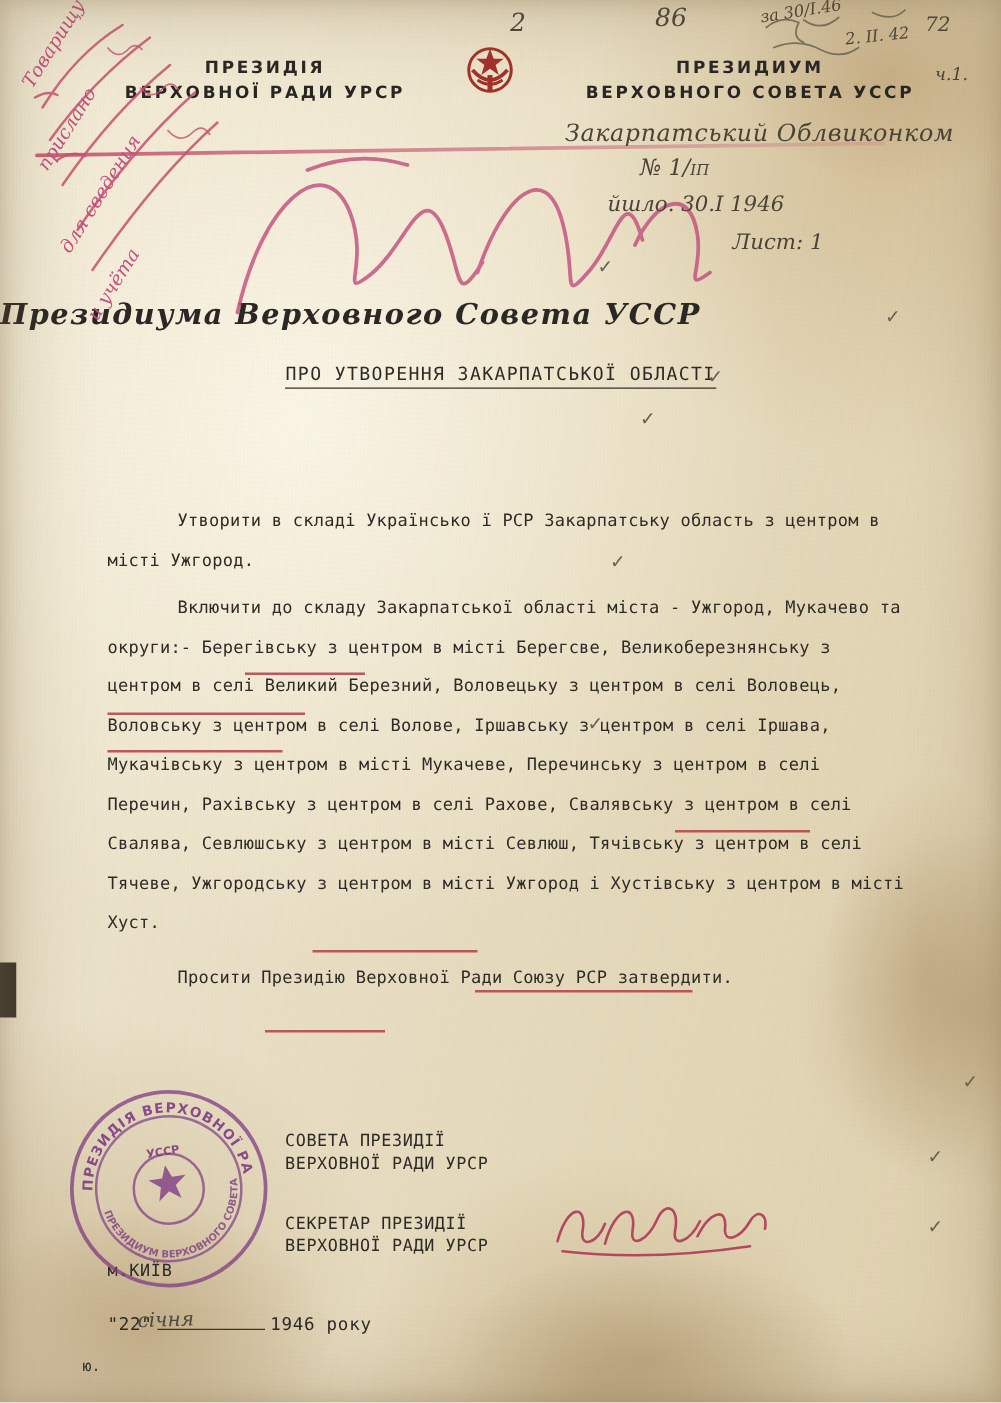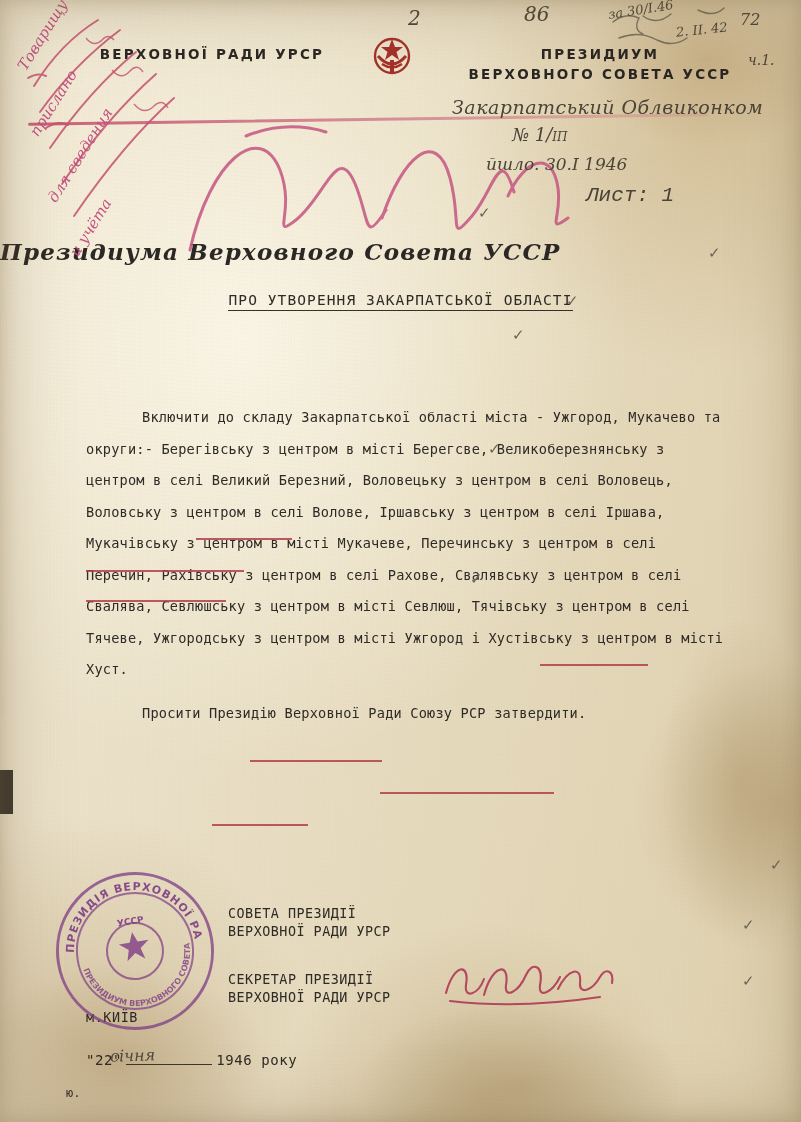--- a/index.html
+++ b/index.html
@@ -296,35 +296,37 @@
       <svg viewBox="0 0 48 48" width="48" height="48">
         <ellipse cx="24" cy="26" rx="17" ry="17" fill="none" stroke="#a3312a" stroke-width="2.4"></ellipse>
         <path d="M24 9 L27 17 L35 17 L28.5 22 L31 30 L24 25 L17 30 L19.5 22 L13 17 L21 17 Z" fill="#a3312a"></path>
         <path d="M10 26 q14 16 28 0" fill="none" stroke="#a3312a" stroke-width="3"></path>
         <path d="M14 34 q10 7 20 0" fill="none" stroke="#a3312a" stroke-width="2.2"></path>
         <rect x="22" y="30" width="4" height="12" fill="#a3312a"></rect>
       </svg>
     </div>
 
     <div class="hdr-left">
+      <div>ПРЕЗИДІЯ</div>
       <div>ВЕРХОВНОЇ РАДИ УРСР</div>
     </div>
 
     <div class="hdr-right">
       <div>ПРЕЗИДИУМ</div>
       <div>ВЕРХОВНОГО  СОВЕТА  УССР</div>
     </div>
 
     <div class="title-sub">Президиума Верховного Совета УССР</div>
 
     <div class="subject l1">
       <span>ПРО УТВОРЕННЯ ЗАКАРПАТСЬКОЇ ОБЛАСТІ</span>
     </div>
 
     <div class="body">
+      <p><span class="ind"></span><span>Утворити в складі Українсько ї РСР Закарпатську область з центром в місті Ужгород.</span></p>
       <p><span class="ind"></span><span>Включити до складу  Закарпатської області міста - Ужгород, Мукачево та округи:- Берегівську з центром в місті Берегсве, Великоберезнянську з центром в селі Великий Березний, Воловецьку з центром в селі Воловець, Воловську з центром в селі Волове, Іршавську з центром в селі Іршава, Мукачівську з центром в місті Мукачеве, Перечинську з центром в селі Перечин, Рахівську з центром в селі Рахове, Свалявську з центром в селі Свалява, Севлюшську з центром в місті Севлюш, Тячівську з центром в селі Тячеве, Ужгородську з центром в місті Ужгород і Хустівську з центром в місті Хуст.</span></p>
       <p style="margin-top:12px;"><span class="ind"></span><span>Просити Президію Верховної Ради Союзу РСР  затвердити.</span></p>
     </div>
 
     <div class="sig-block">
       <div class="row">
         <div>СОВЕТА ПРЕЗИДІЇ</div>
         <div>ВЕРХОВНОЇ РАДИ УРСР</div>
       </div>
       <div class="row" style="margin-top:30px;">
@@ -393,21 +395,21 @@
   <div class="hand hand-ink" style="left:408px; top:6px; font-size:20px;">2</div>
   <div class="hand hand-ink" style="left:524px; top:2px; font-size:20px;">86</div>
   <div class="hand hand-ink" style="left:608px; top:2px; font-size:13px; transform:rotate(-9deg);">за 30/І.46</div>
   <div class="hand hand-ink" style="left:676px; top:22px; font-size:13px; transform:rotate(-6deg);">2. ІІ. 42</div>
   <div class="hand hand-ink" style="left:740px; top:10px; font-size:16px;">72</div>
   <div class="hand hand-ink" style="left:748px; top:52px; font-size:14px;">ч.1.</div>
 
   <div class="hand hand-ink" style="left:452px; top:96px; font-size:19px; letter-spacing:0.5px;">Закарпатський Облвиконком</div>
   <div class="hand hand-ink" style="left:512px; top:124px; font-size:18px;">№ 1/<span style="font-size:12px;">ІП</span></div>
   <div class="hand hand-ink" style="left:486px; top:154px; font-size:17px;">йшло. 30.І 1946</div>
-  <div class="hand hand-ink" style="left:586px; top:184px; font-size:21px;font-family:Liberation Mono, monospace;">Лист: 1</div>
+  <div class="hand hand-ink" style="left:586px; top:184px; font-size:17px;">Лист: 1</div>
 
   <div class="tick" style="left:478px; top:204px;">✓</div>
   <div class="tick" style="left:708px; top:244px;">✓</div>
   <div class="tick" style="left:566px; top:292px;">✓</div>
   <div class="tick" style="left:512px; top:326px;">✓</div>
   <div class="tick" style="left:488px; top:440px;">✓</div>
   <div class="tick" style="left:470px; top:570px;">✓</div>
   <div class="tick" style="left:770px; top:856px;">✓</div>
   <div class="tick" style="left:742px; top:916px;">✓</div>
   <div class="tick" style="left:742px; top:972px;">✓</div>

